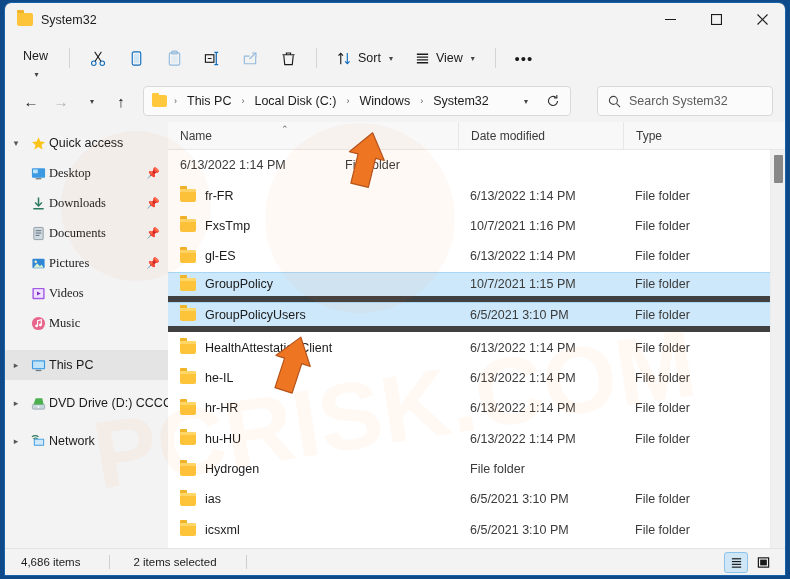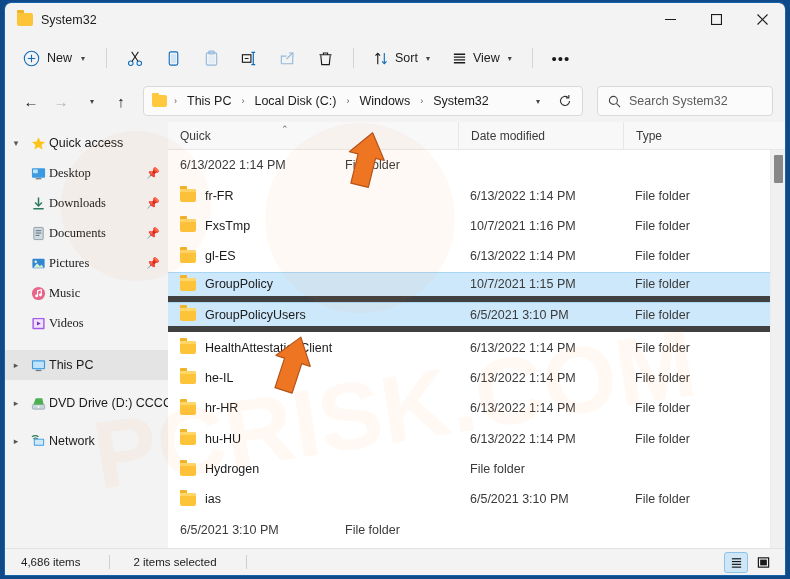--- a/index.html
+++ b/index.html
@@ -39,21 +39,21 @@
   
   .toolbar {
     height: 44px; flex: 0 0 44px;
     background: #f3f3f3;
     display: flex; align-items: center;
     padding: 0 10px; gap: 2px;
   }
   .new-btn {
     display: flex; align-items: center; gap: 7px;
     height: 32px; padding: 0 11px 0 8px;
-    border-radius: 4px; font-size: 12.5px; color: #1b1b1b;
+    border-radius: 4px; font-size: 12.5px; color: #1b1b1b; flex-direction: column;
   }
   .tb-sep { width: 1px; height: 20px; background: #d4d4d4; margin: 0 8px; }
   .tb-icon {
     width: 36px; height: 32px;
     display: flex; align-items: center; justify-content: center;
     border-radius: 4px;
   }
   .tb-text-btn {
     display: flex; align-items: center; gap: 6px;
     height: 32px; padding: 0 10px;
@@ -95,21 +95,21 @@
     font-size: 12.5px; color: #1b1b1b;
     padding: 3px 4px; border-radius: 3px;
   }
   .crumb-end { display: flex; align-items: center; gap: 2px; }
   .addr-icon {
     width: 26px; height: 26px;
     display: flex; align-items: center; justify-content: center;
     border-radius: 3px; color: #333;
   }
   .searchbox {
-    width: 176px; height: 30px; margin-left: 12px;
+    width: 176px; height: 30px; margin-left: 24px;
     background: #fbfbfb; border: 1px solid #d9d9d9; border-radius: 4px;
     display: flex; align-items: center; gap: 8px; padding: 0 10px;
   }
   .search-ph { font-size: 12.5px; color: #5b5b5b; }
 
   
   .body { flex: 1; display: flex; min-height: 0; background: #f3f3f3; }
 
   
   .sidebar {
@@ -453,40 +453,40 @@
               <path d="M2.5 12.5 L6.5 7.8 L9.5 11 L11.3 9 L13.5 12.5 Z" fill="#d8f0cf"></path>
             </svg>
         </span>
         <span class="side-label">Pictures</span>
         <span class="pin">📌</span>
       </div>
 
       <div class="side-row side-indent">
         <span class="side-icon">
           <svg width="15" height="15" viewBox="0 0 16 16">
+              <rect x="1.5" y="2" width="13" height="12" rx="1" fill="#a259e6"></rect>
+              <rect x="3" y="3.4" width="10" height="9.2" fill="#f0e2ff"></rect>
+              <path d="M6.4 5.8 L10.4 8 L6.4 10.2 Z" fill="#7d2fc9"></path>
+            </svg>
+        </span>
+        <span class="side-label">Videos</span>
+      </div>
+
+      <div class="side-row side-indent">
+        <span class="side-icon">
+          <svg width="15" height="15" viewBox="0 0 16 16">
               <circle cx="8" cy="8" r="7" fill="#e7648b"></circle>
               <path d="M7 10.5 V5 L11 4 V9.5" fill="none" stroke="#fff" stroke-width="1.2"></path>
               <circle cx="6" cy="10.6" r="1.5" fill="#fff"></circle>
               <circle cx="10" cy="9.6" r="1.5" fill="#fff"></circle>
             </svg>
         </span>
         <span class="side-label">Music</span>
       </div>
 
-      <div class="side-row side-indent">
-        <span class="side-icon">
-          <svg width="15" height="15" viewBox="0 0 16 16">
-              <rect x="1.5" y="2" width="13" height="12" rx="1" fill="#a259e6"></rect>
-              <rect x="3" y="3.4" width="10" height="9.2" fill="#f0e2ff"></rect>
-              <path d="M6.4 5.8 L10.4 8 L6.4 10.2 Z" fill="#7d2fc9"></path>
-            </svg>
-        </span>
-        <span class="side-label">Videos</span>
-      </div>
-
       <div style="height:12px;"></div>
 
       <div class="side-row selected">
         <span class="side-exp">▸</span>
         <span class="side-icon">
           <svg width="15" height="15" viewBox="0 0 16 16">
               <rect x="1" y="2.5" width="14" height="9.5" rx="1" fill="#3b9ae1"></rect>
               <rect x="2.2" y="3.7" width="11.6" height="7.1" fill="#bfe3fb"></rect>
               <rect x="5" y="12.6" width="6" height="1.4" fill="#6b7b88"></rect>
             </svg>
@@ -522,21 +522,21 @@
         </span>
         <span class="side-label">Network</span>
       </div>
     </div>
 
     <div class="pane">
 
       <div class="colhead">
         <div class="col col-name">
           <span class="sort-arrow">⌃</span>
-          <span>Quick</span>
+          <span>Name</span>
         </div>
         <div class="col col-date">
           <span>Date modified</span>
         </div>
         <div class="col col-type">
           <span>Type</span>
         </div>
       </div>
 
       <div class="rows">
@@ -638,20 +638,24 @@
         <div class="row">
           <div class="cell-name">
               <span class="folder"></span>
               <span>ias</span>
             </div>
           <div class="cell-date">6/5/2021 3:10 PM</div>
           <div class="cell-type">File folder</div>
         </div>
 
         <div class="row">
+          <div class="cell-name">
+              <span class="folder"></span>
+              <span>icsxml</span>
+            </div>
           <div class="cell-date">6/5/2021 3:10 PM</div>
           <div class="cell-type">File folder</div>
         </div>
 
         <div class="sbar">
           <div class="sthumb"></div>
         </div>
       </div>
     </div>
   </div>

